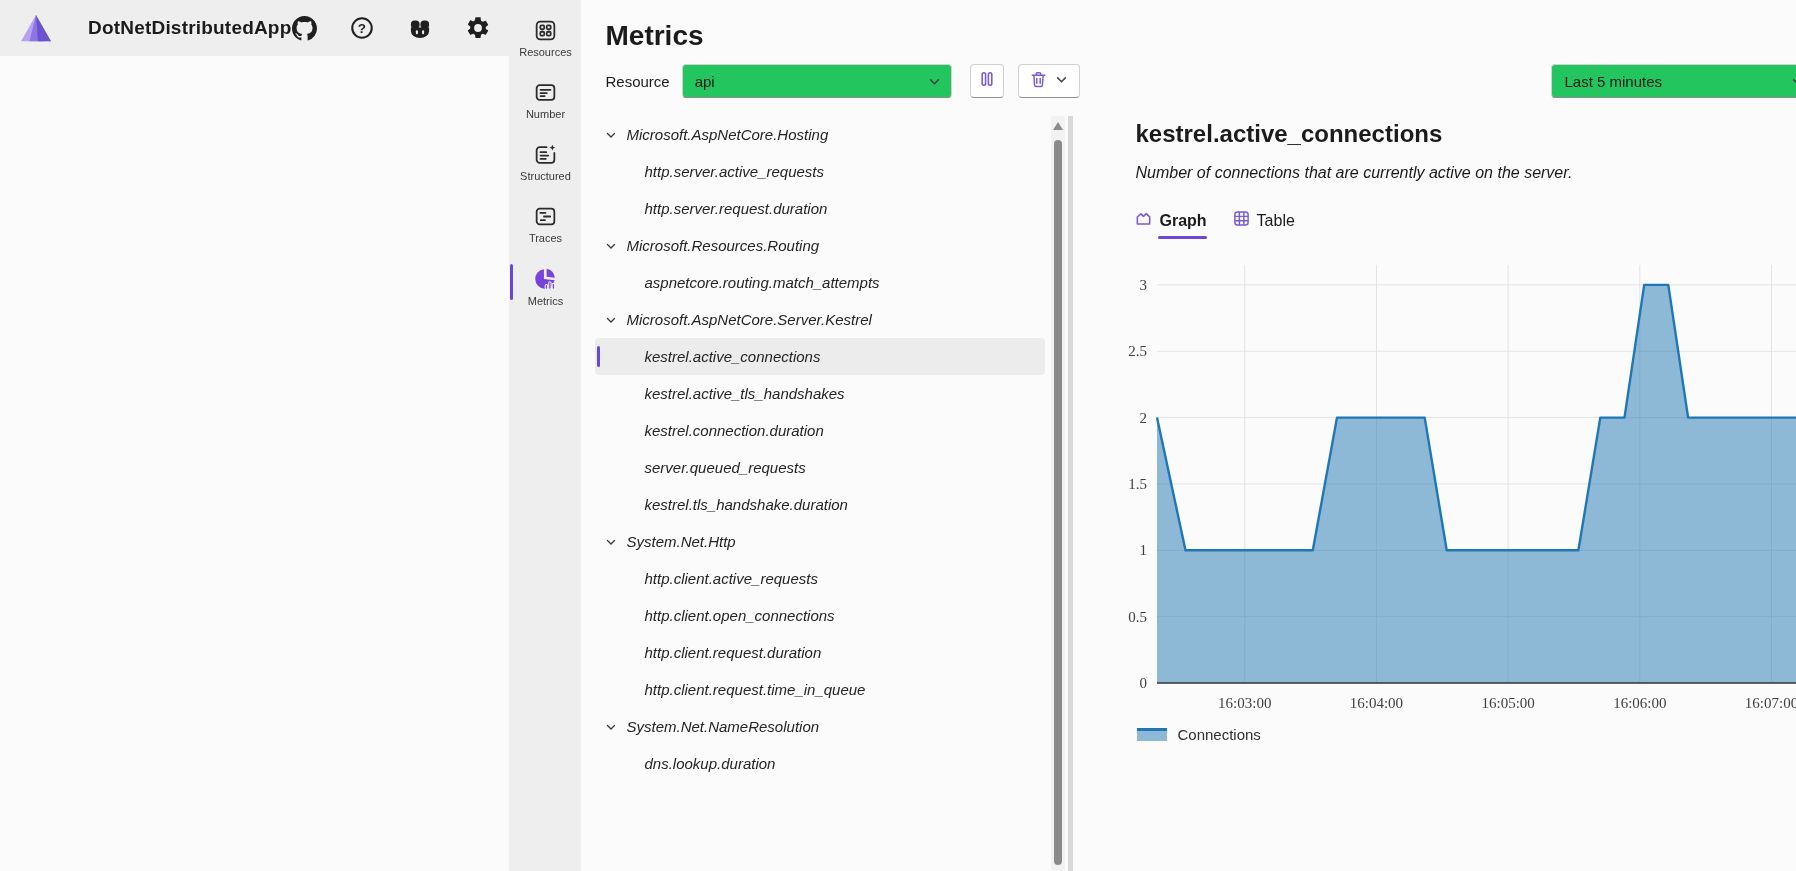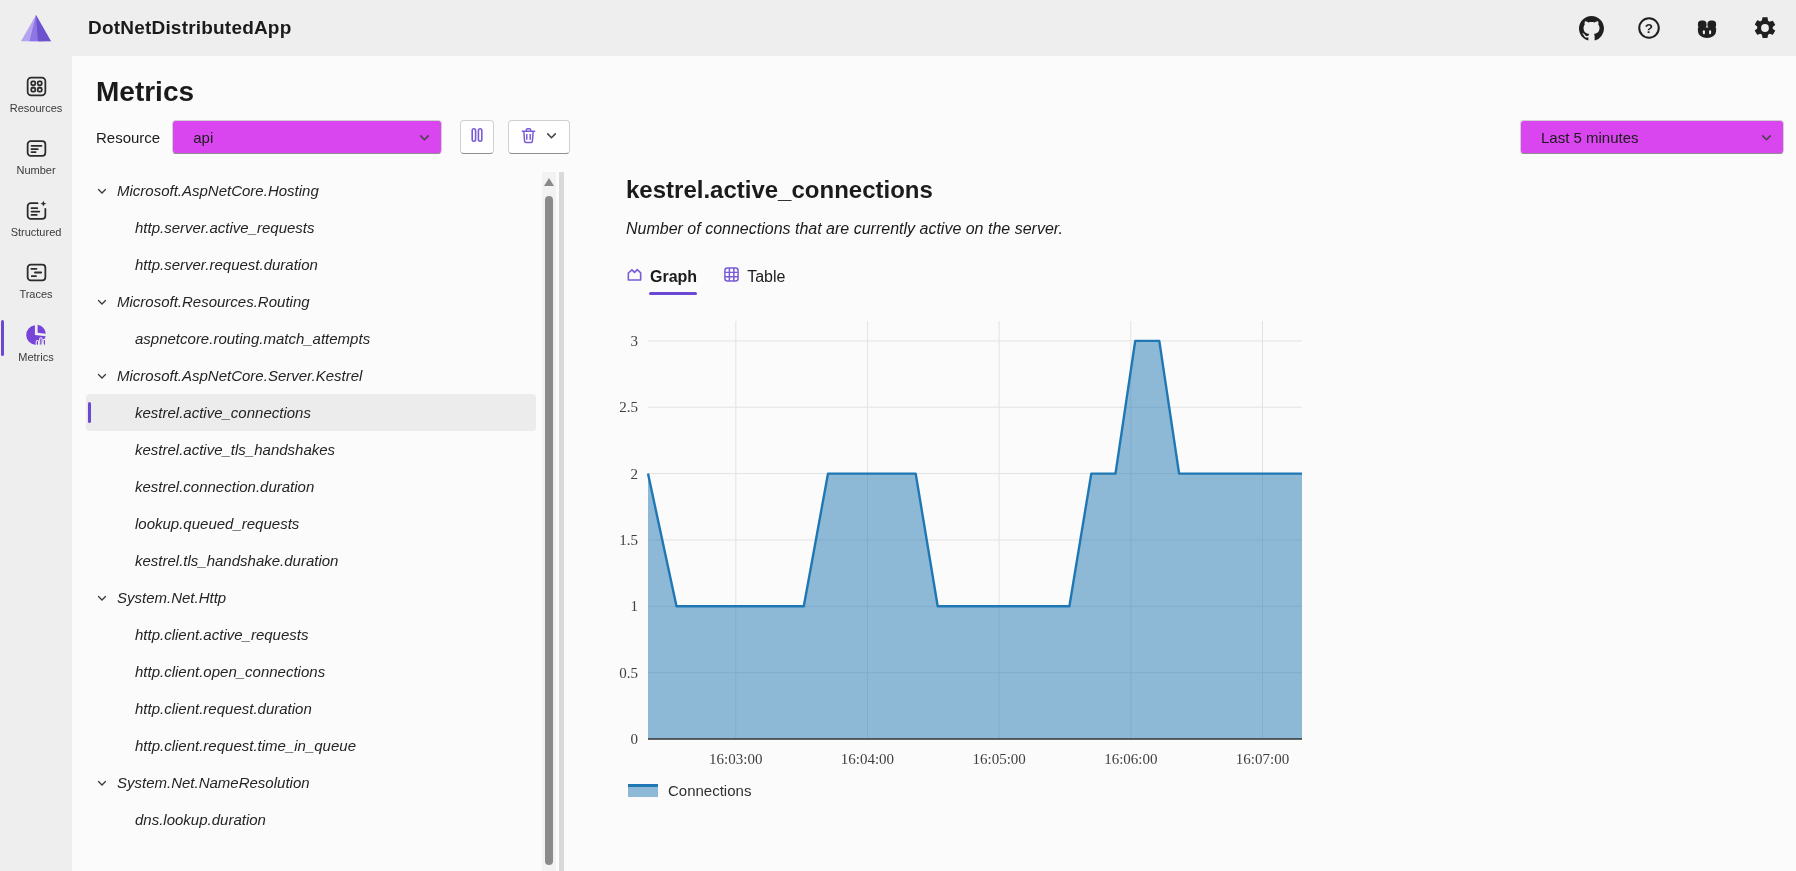--- a/index.html
+++ b/index.html
@@ -1,18 +1,18 @@
 <!DOCTYPE html>
 <html><head>
 <meta charset="utf-8">
 <style>
   * { box-sizing: border-box; margin: 0; padding: 0; }
   html,body { width:1796px; height:871px; overflow:hidden; }
   body { font-family:"Liberation Sans", sans-serif; color:#1b1b1b; background:#fbfbfb; }
-  .app { width:1796px; height:871px; display:flex; flex-direction:column; overflow:hidden; }
+  .app { width:1796px; height:871px; display:flex; flex-direction:row; overflow:hidden; }
 
   
   .header { height:56px; background:#eeeeee; display:flex; align-items:center; flex:0 0 auto; }
   .logo-wrap { width:72px; display:flex; justify-content:center; align-items:center; }
   .app-title { font-size:19px; font-weight:600; letter-spacing:.2px; margin-left:16px; }
   .header-right { margin-left:auto; display:flex; align-items:center; gap:32px; padding-right:18px; }
   .hicon { width:26px; height:26px; display:flex; align-items:center; justify-content:center; cursor:pointer; color:#1f1f1f; }
 
   
   .body { flex:1; display:flex; min-height:0; }
@@ -21,22 +21,22 @@
   .rail-item .lbl { font-size:11px; color:#3a3a3a; }
   .rail-item svg { display:block; }
   .rail-indicator { position:absolute; left:1px; top:2px; width:3px; height:36px; border-radius:2px; }
 
   .content { flex:1; background:#fbfbfb; padding:0 12px 0 14px; display:flex; flex-direction:column; min-width:0; }
   .page-title { font-size:28px; font-weight:700; margin:20px 0 0 10px; }
 
   
   .toolbar { display:flex; align-items:center; margin:12px 0 0 10px; }
   .toolbar .label { font-size:15px; margin-right:12px; color:#1b1b1b; }
-  .select { height:34px; background:#d946ef; border:1px solid #d1d1d1; border-bottom-color:#8f8f8f; border-radius:4px;
-            display:flex; align-items:center; padding:0 10px 0 20px; font-size:15px; cursor:pointer; }
+  .select { height:34px; background:#22c55e; border:1px solid #d1d1d1; border-bottom-color:#8f8f8f; border-radius:4px;
+            display:flex; align-items:center; padding:0 10px 0 12px; font-size:15px; cursor:pointer; }
   .select .chev { margin-left:auto; display:flex; }
   .resource-select { width:270px; }
   .time-select { width:264px; margin-left:auto; }
   .tb-btn { height:34px; background:#fff; border:1px solid #d1d1d1; border-bottom-color:#8f8f8f; border-radius:4px;
             display:flex; align-items:center; justify-content:center; cursor:pointer; }
   .pause-btn { width:34px; margin-left:18px; }
   .split-btn { width:62px; margin-left:14px; gap:8px; }
 
   
   .columns { flex:1; display:flex; min-height:0; margin-top:18px; }
@@ -250,21 +250,21 @@
               <span class="sel-indicator" style="background: rgb(107, 72, 210);"></span>
               <span>kestrel.active_connections</span>
             </div>
             <div class="tree-row child">
               <span>kestrel.active_tls_handshakes</span>
             </div>
             <div class="tree-row child">
               <span>kestrel.connection.duration</span>
             </div>
             <div class="tree-row child">
-              <span>lookup.queued_requests</span>
+              <span>server.queued_requests</span>
             </div>
             <div class="tree-row child">
               <span>kestrel.tls_handshake.duration</span>
             </div>
             <div class="tree-row group">
               <span style="display:flex">
                 <svg width="12" height="12" viewBox="0 0 12 12" fill="none" stroke="#3a3a3a" stroke-width="1.3" stroke-linecap="round">
                   <path d="M2.5 4.5 L6 8 L9.5 4.5"></path>
                 </svg>
               </span>

